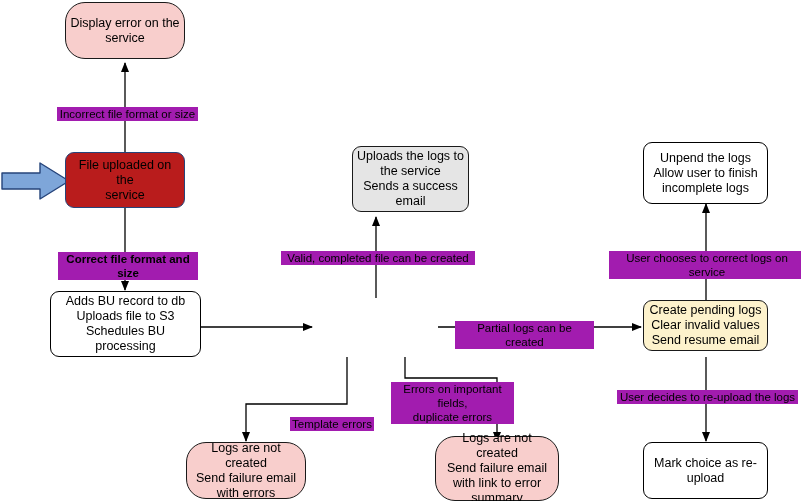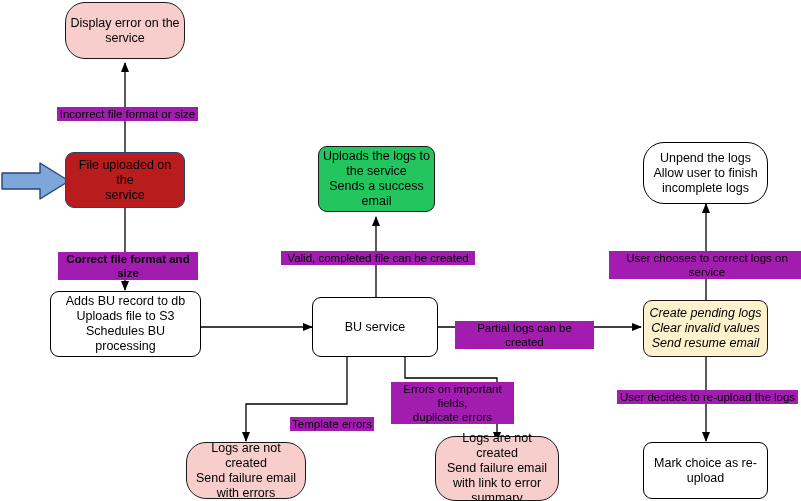--- a/index.html
+++ b/index.html
@@ -29,21 +29,21 @@
     font-size: 12.5px;
     line-height: 15px;
     color: #000000;
     background: #ffffff;
     padding: 2px 4px;
     white-space: pre-line;
     z-index: 3;
   }
   .node.pink   { background: #f8cecc; border-color: #1a1a1a; border-radius: 20px; }
   .node.blue   { background: #b91c1c; border-color: #26447a; }
-  .node.green  { background: #22c55e; border-color: #1a1a1a; }
+  .node.green  { background: #e5e5e5; border-color: #1a1a1a; margin-left: 34px; }
   .node.yellow { background: #fdf2cc; border-color: #1a1a1a; }
   .node.white  { background: #ffffff; border-color: #000000; }
 
   .edge-label {
     position: absolute;
     font-size: 11.5px;
     line-height: 14px;
     color: #000000;
     background: #a21caf;
     text-align: center;
@@ -125,36 +125,35 @@
 
   <div class="node white" style="left:50px;  top:291px; width:151px; height:66px;">Adds BU record to db
 Uploads file to S3
 Schedules BU processing</div>
 
   <div class="node green" style="left:318px; top:146px; width:117px; height:66px;">Uploads the logs to
 the service
 Sends a success
 email</div>
 
-  <div class="node white" style="left:312px; top:297px; width:126px; height:60px;">BU service</div>
 
   <div class="node pink" style="left:186px; top:442px; width:120px; height:57px;">Logs are not created
 Send failure email
 with errors</div>
 
   <div class="node pink" style="left:435px; top:436px; width:124px; height:65px;">Logs are not created
 Send failure email
 with link to error
 summary</div>
 
-  <div class="node white" style="left:643px; top:142px; width:125px; height:62px;border-radius:21px;">Unpend the logs
+  <div class="node white" style="left:643px; top:142px; width:125px; height:62px;">Unpend the logs
 Allow user to finish
 incomplete logs</div>
 
-  <div class="node yellow" style="left:643px; top:300px; width:125px; height:57px;font-style:italic;">Create pending logs
+  <div class="node yellow" style="left:643px; top:300px; width:125px; height:51px;">Create pending logs
 Clear invalid values
 Send resume email</div>
 
   <div class="node white" style="left:643px; top:442px; width:125px; height:57px;">Mark choice as re-
 upload</div>
 
   <div class="edge-label" style="left:57px;  top:107px; width:137px;">Incorrect file format or size</div>
 
   <div class="edge-label" style="left:58px;  top:252px; width:136px;font-weight:bold;">Correct file format and size</div>
 

